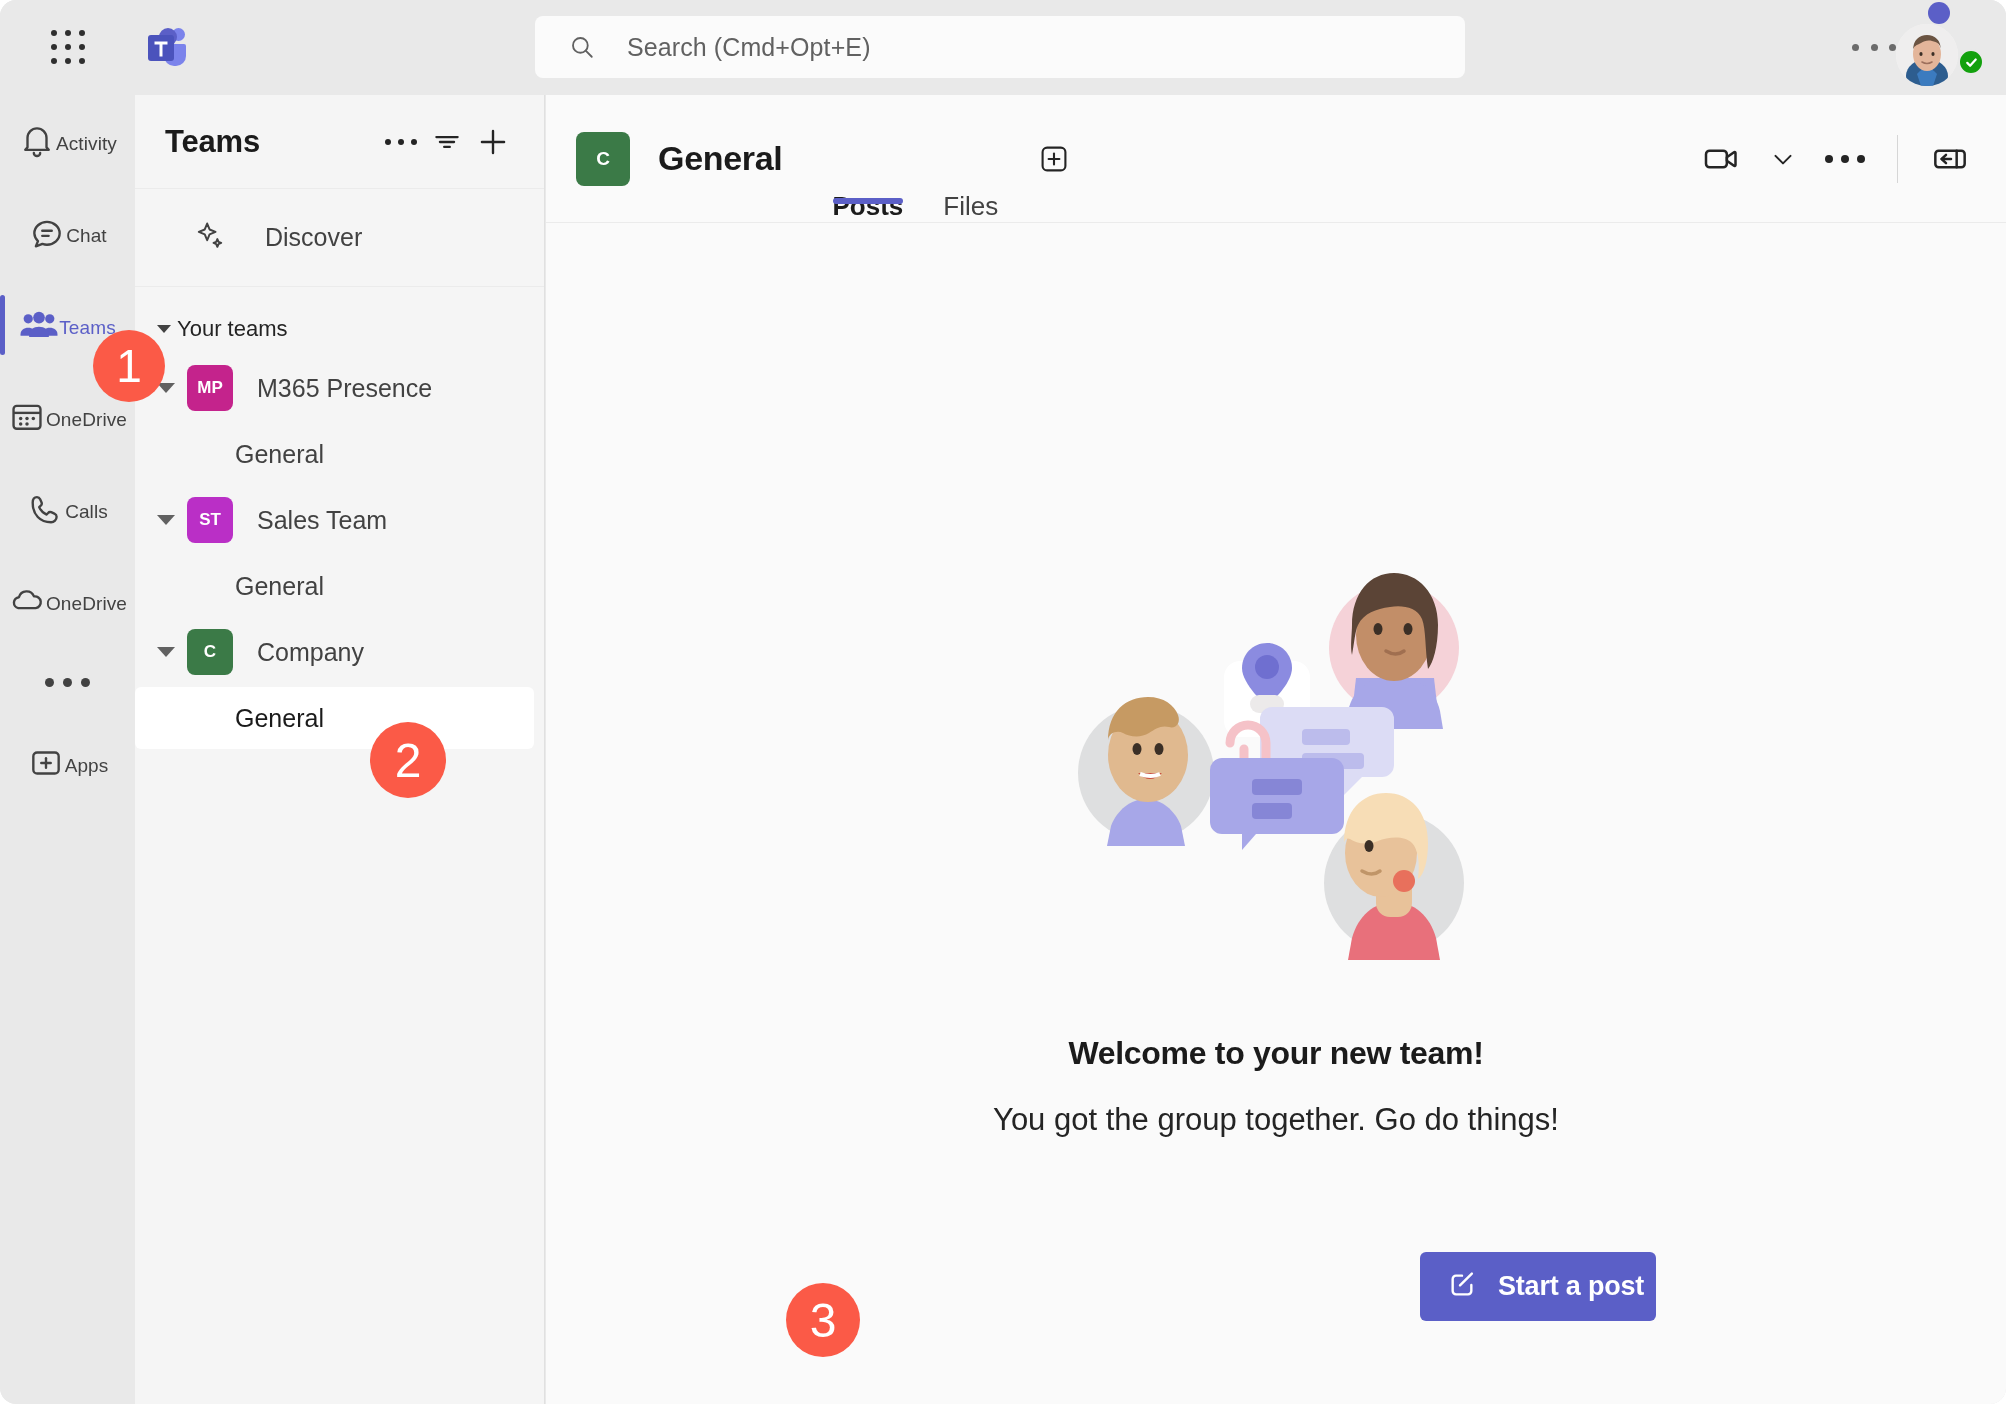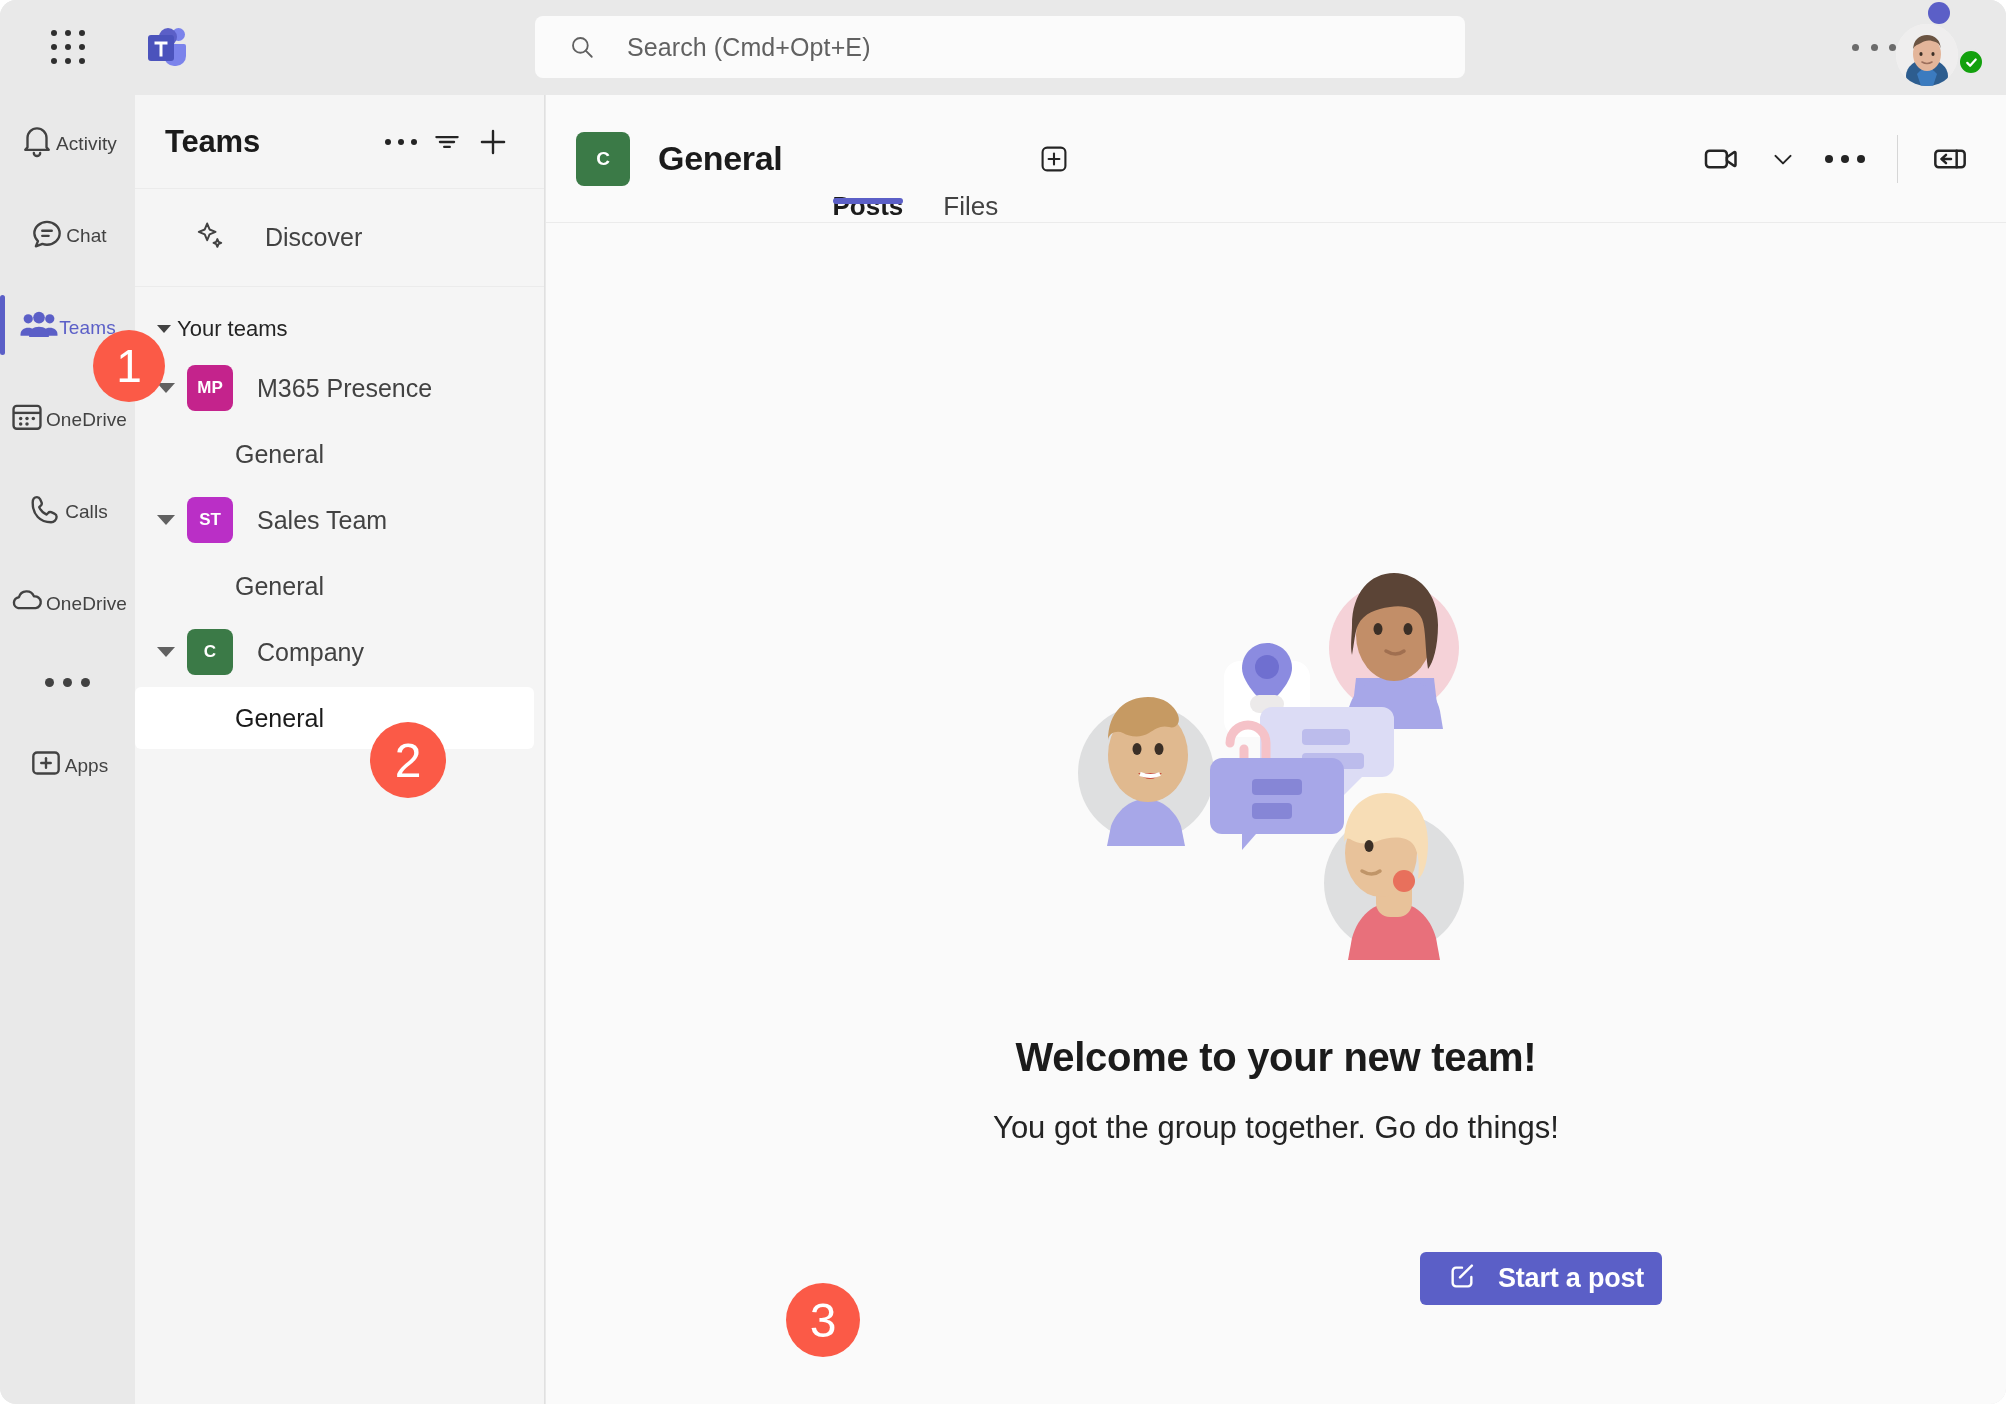--- a/index.html
+++ b/index.html
@@ -210,31 +210,31 @@
 
   
   #welcome {
     position: absolute; left: 0; top: 128px;
     width: 1460px; height: 1181px;
     display: flex; flex-direction: column; align-items: center;
   }
   #illustration { margin-top: 320px; }
   #welcometitle {
     margin-top: 38px;
-    font-size: 40px; font-weight: bold; color: #1b1b1b;
+    font-size: 32px; font-weight: bold; color: #1b1b1b;
     letter-spacing: -.3px;
   }
   #welcomesub {
     margin-top: 30px;
     font-size: 31px; color: #242424;
   }
   #startpostwrap { position: absolute; left: 874px; top: 1157px; }
   #startpost {
     display: flex; align-items: center;
-    height: 53px; padding: 0 18px 0 26px;
+    height: 69px; padding: 0 12px 0 26px;
     background: #5b5fc7; border: none; border-radius: 6px;
     color: #fff; font-size: 27px; font-weight: bold;
     font-family: "Liberation Sans", sans-serif;
     cursor: pointer; letter-spacing: -.2px;
   }
   #startpost .blabel { margin-left: 20px; }
 
   
   .badge {
     position: absolute;

